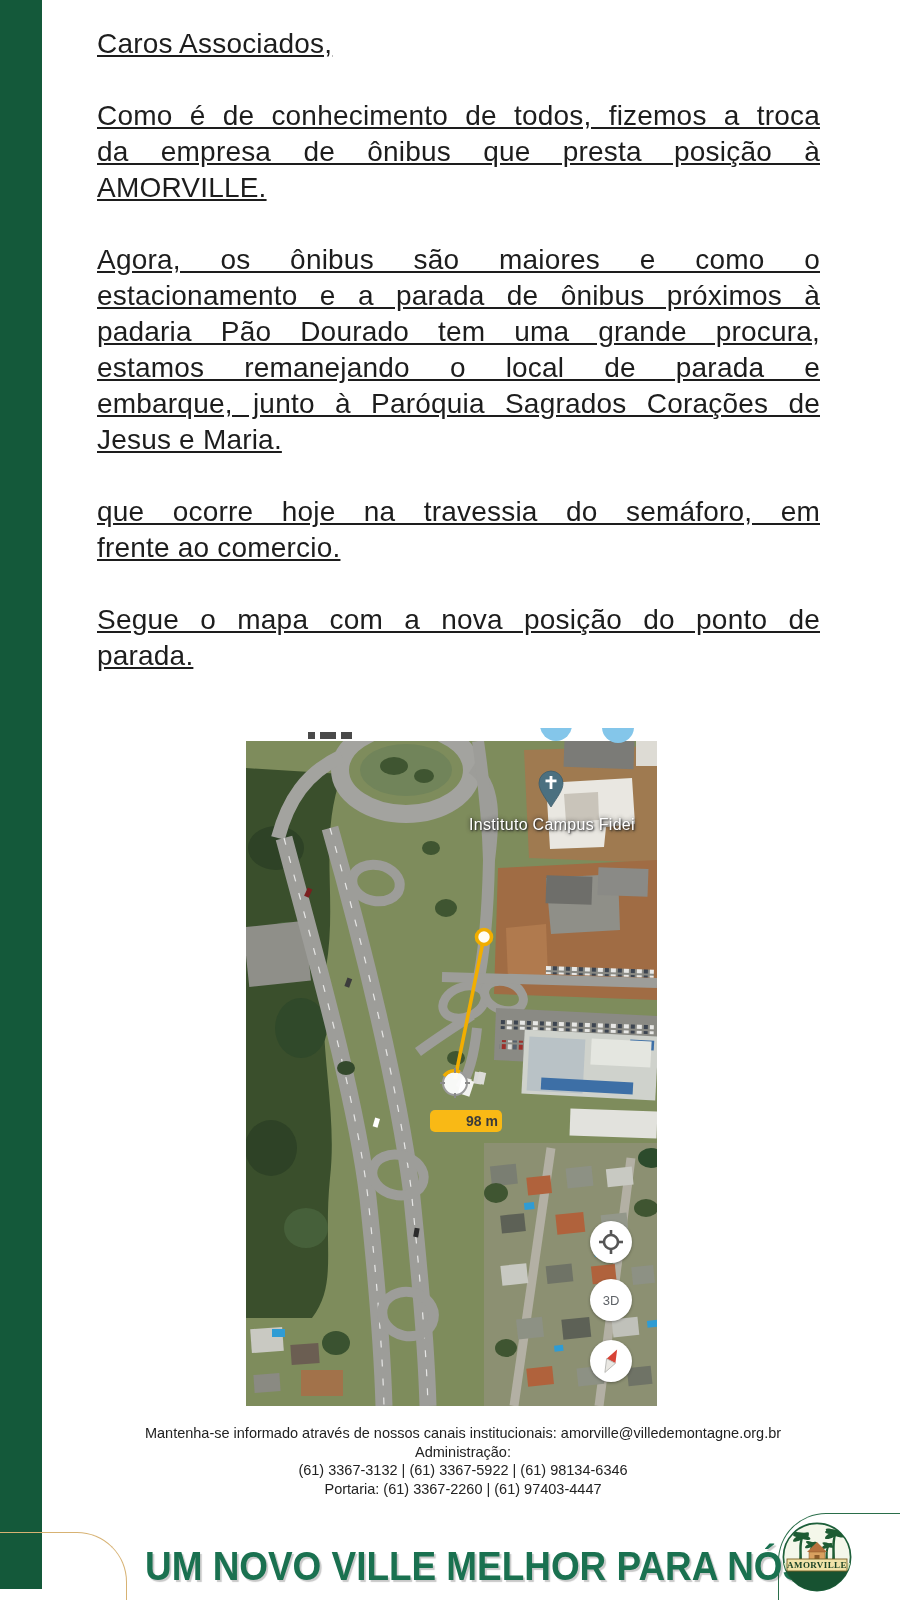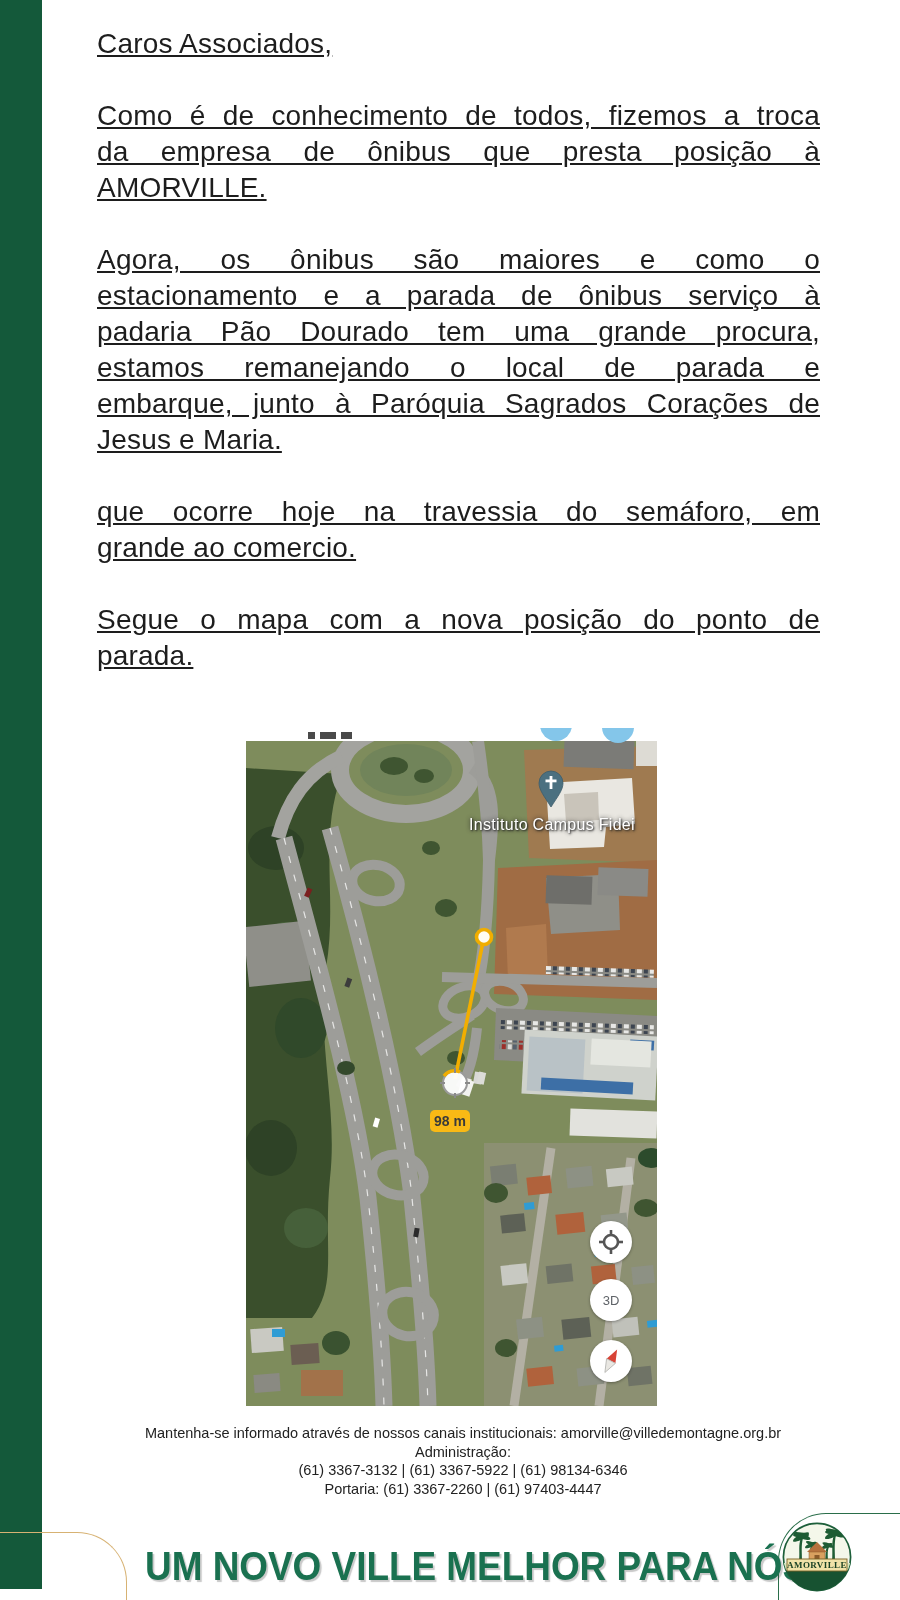--- a/index.html
+++ b/index.html
@@ -15,21 +15,21 @@
   .jline{text-align:justify;text-align-last:justify;}
   .jlast{text-align:left;}
   
   .map{position:absolute;left:246px;top:728px;width:411px;height:678px;overflow:hidden;background:#3b82f6;}
   .map svg{display:block;}
   .map-label{position:absolute;left:206px;top:88px;width:200px;text-align:center;font-size:16px;
              font-weight:500;color:#fff;text-shadow:0 0 4px rgba(40,40,40,.9),1px 1px 2px rgba(30,30,30,.9);
              letter-spacing:.3px;}
   .dist-badge{position:absolute;left:184px;top:382px;width:40px;height:22px;background:#f9b915;
               border-radius:5px;color:#3a3a3a;font-size:14px;font-weight:bold;display:flex;
-              align-items:center;justify-content:center;}
+              align-items:center;justify-content:center;padding-left:32px;}
   .map-btn{position:absolute;left:344px;width:42px;height:42px;background:#fff;border-radius:50%;
            box-shadow:0 1px 3px rgba(0,0,0,.35);display:flex;align-items:center;justify-content:center;}
   .btn-loc{top:493px;} .btn-3d{top:551px;color:#5f6368;font-size:13px;font-weight:normal;} .btn-compass{top:612px;}
   
   .footer{position:absolute;left:0;top:1424px;width:900px;text-align:center;font-size:14.5px;
           line-height:18.5px;color:#222;padding-left:13px;}
   
   .gold-corner{position:absolute;left:0;top:1532px;width:126px;height:68px;
                border-top:1.6px solid #d7b273;border-right:1.6px solid #d7b273;
                border-top-right-radius:50px;}
@@ -53,29 +53,29 @@
       <div class="para">
         <div class="jlast">Caros Associados,</div>
       </div>
       <div class="para">
         <div class="jline">Como é de conhecimento de todos, fizemos a troca</div>
         <div class="jline">da empresa de ônibus que presta posição à</div>
         <div class="jlast">AMORVILLE.</div>
       </div>
       <div class="para">
         <div class="jline">Agora, os ônibus são maiores e como o</div>
-        <div class="jline">estacionamento e a parada de ônibus serviço à</div>
+        <div class="jline">estacionamento e a parada de ônibus próximos à</div>
         <div class="jline">padaria Pão Dourado tem uma grande procura,</div>
         <div class="jline">estamos remanejando o local de parada e</div>
         <div class="jline">embarque, junto à Paróquia Sagrados Corações de</div>
         <div class="jlast">Jesus e Maria.</div>
       </div>
       <div class="para">
         <div class="jline">que ocorre hoje na travessia do semáforo, em</div>
-        <div class="jlast">grande ao comercio.</div>
+        <div class="jlast">frente ao comercio.</div>
       </div>
       <div class="para">
         <div class="jline">Segue o mapa com a nova posição do ponto de</div>
         <div class="jlast">parada.</div>
       </div>
     </main>
 
   <div class="map">
     <svg width="411" height="678" viewBox="0 0 411 678">
 

